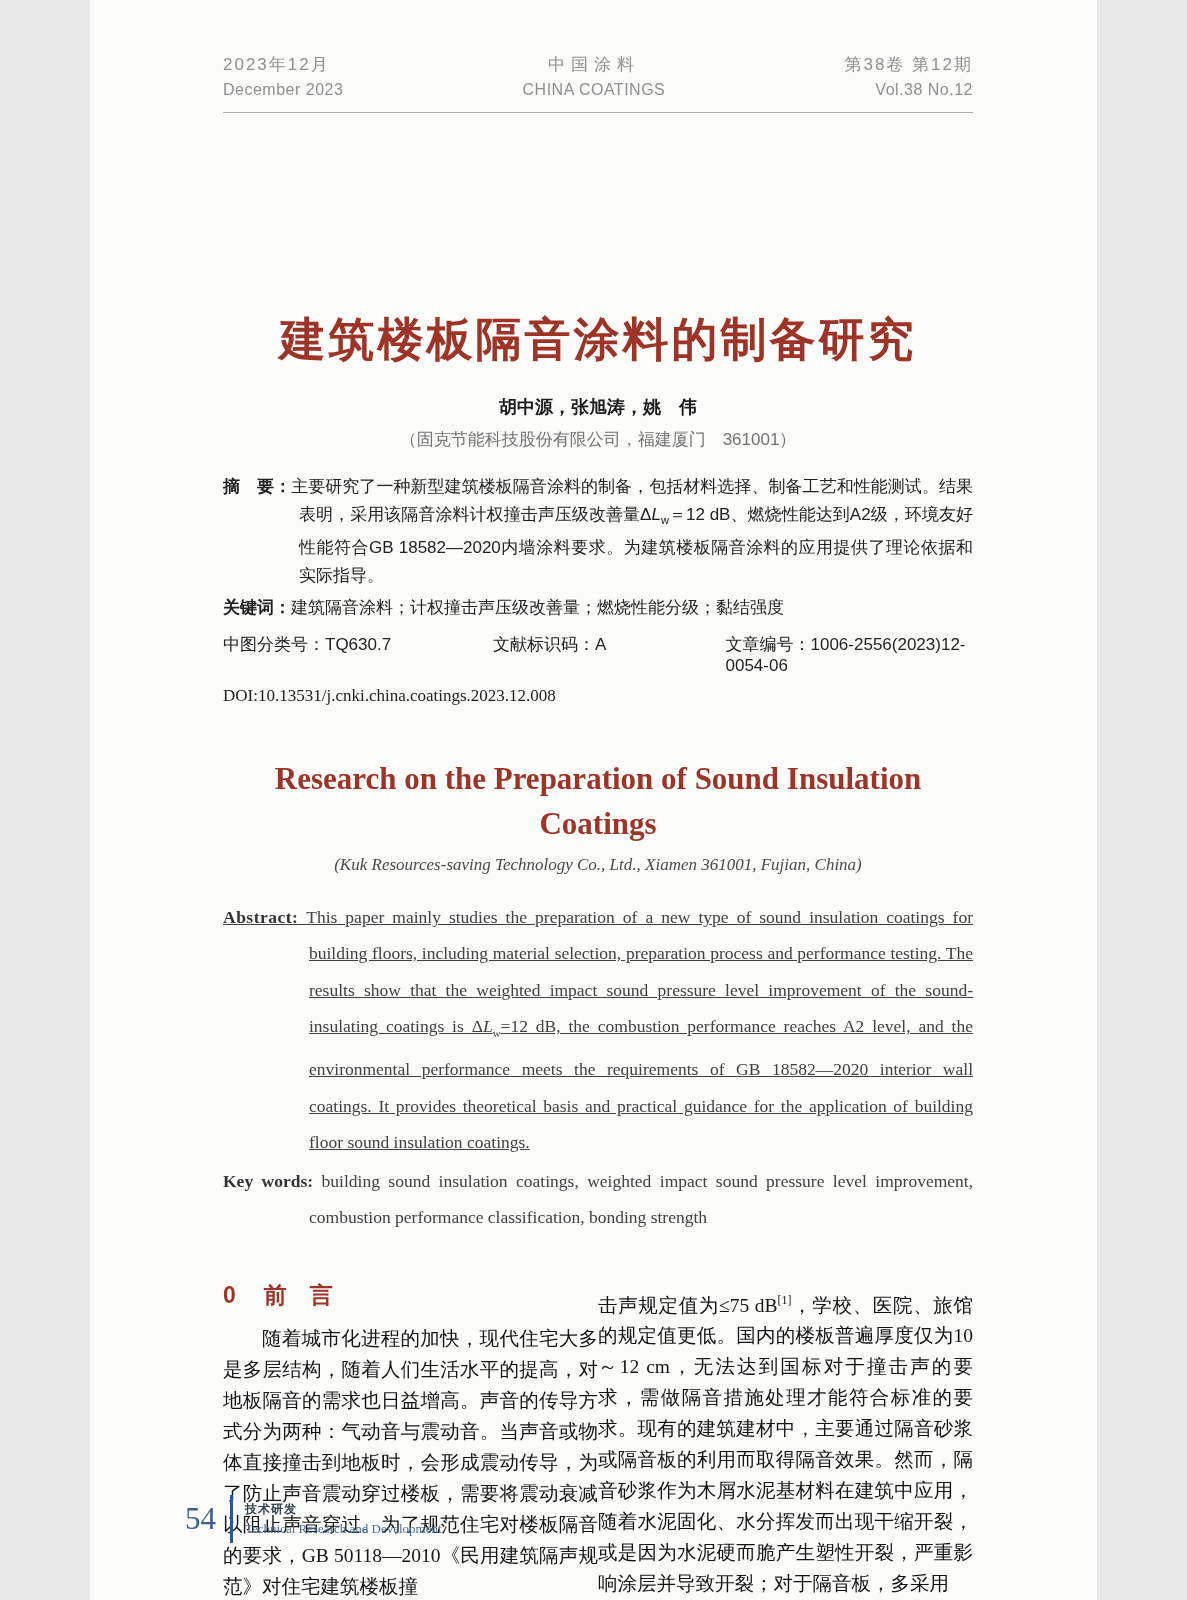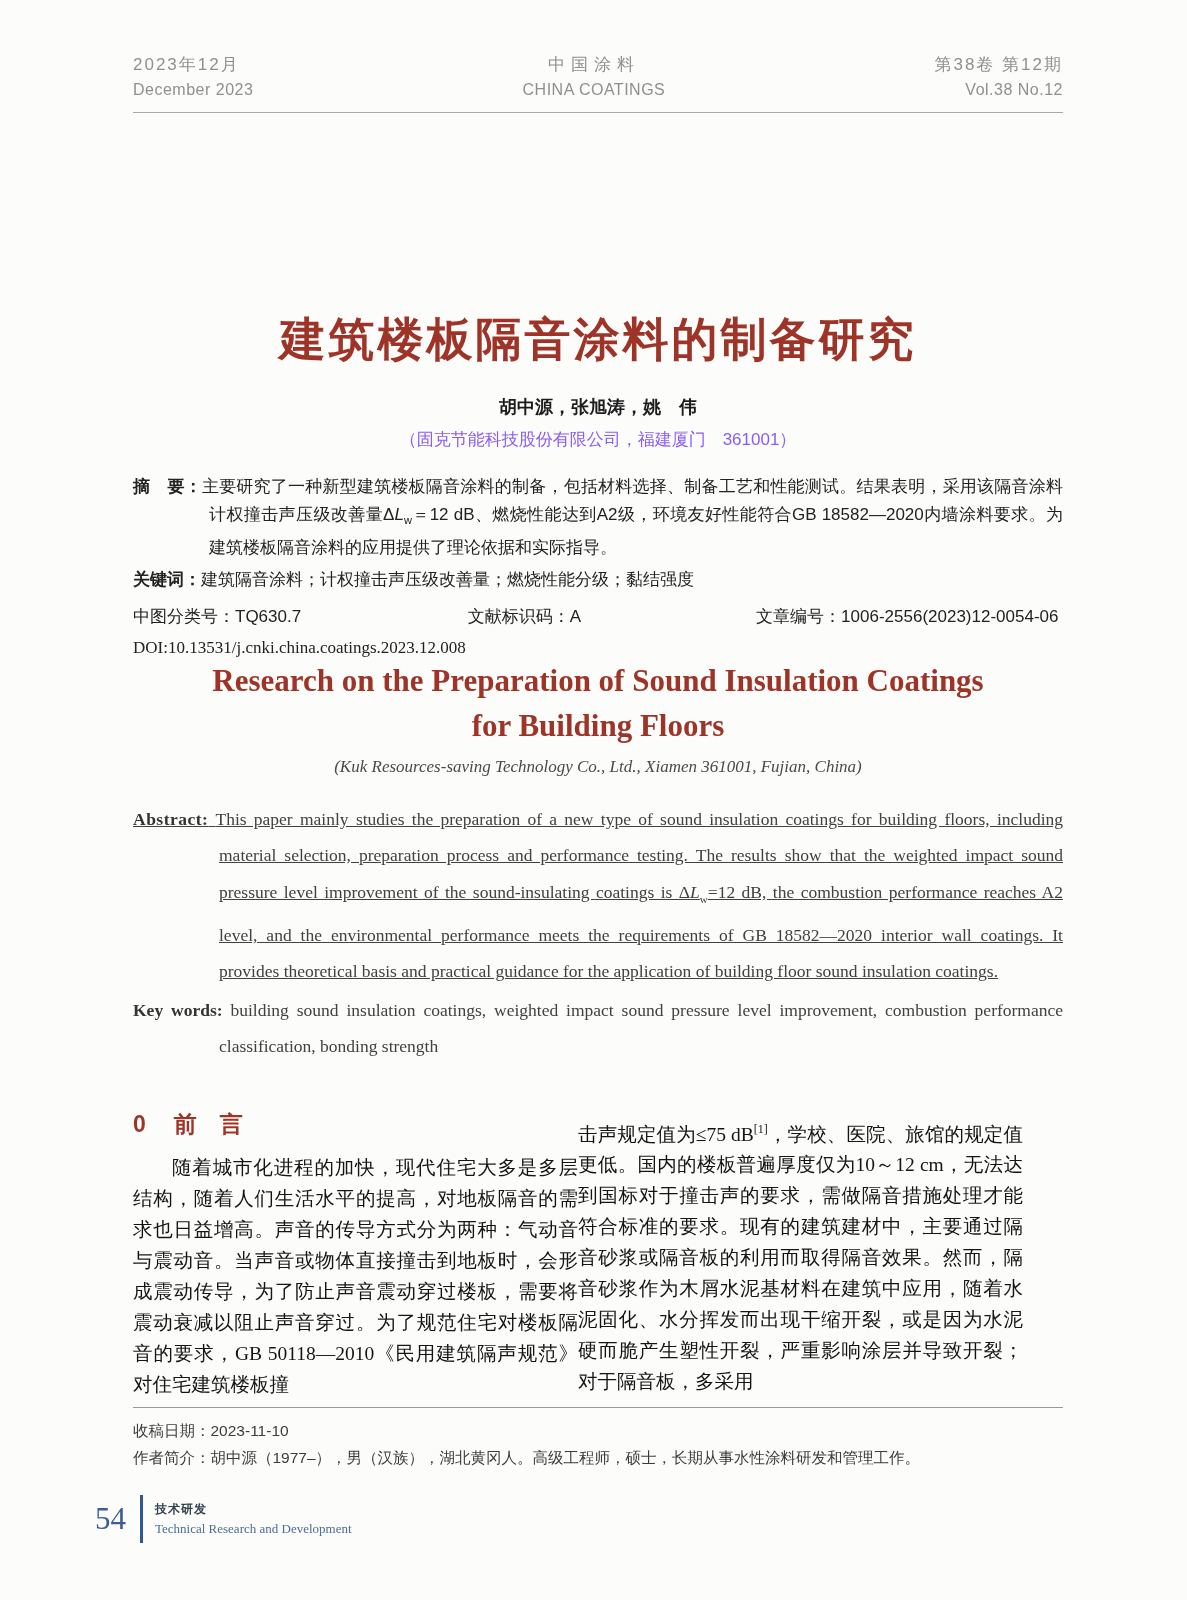--- a/index.html
+++ b/index.html
@@ -1,17 +1,17 @@
 <!DOCTYPE html>
 <html><head>
 <meta charset="utf-8">
 <style>
   html,body { margin:0; padding:0; background:#e8e8e8; }
   .page {
-    position:relative; width:1187px; height:1600px; margin:0 auto;
+    position:relative; width:1007px; height:1600px; margin:0 auto;
     background:#fcfcfb; box-sizing:border-box;
     padding:52px 124px 0 133px;
     font-family:"Liberation Serif", serif; color:#1c1c1c;
     overflow:hidden;
   }
   
   .jheader {
     display:flex; justify-content:space-between; align-items:flex-end;
     color:#8f8f8f; font-family:"Liberation Sans", sans-serif;
     border-bottom:1.5px solid #a8a8a8; padding-bottom:10px;
@@ -29,21 +29,21 @@
     font-family:"Liberation Sans", sans-serif; font-weight:900;
     font-size:46px; letter-spacing:3px; color:#9e3428;
   }
   .authors-cn {
     margin-top:24px; text-align:center;
     font-family:"Liberation Sans", sans-serif; font-weight:600;
     font-size:18px; color:#1c1c1c;
   }
   .affil-cn {
     margin-top:9px; text-align:center;
-    font-family:"Liberation Sans", sans-serif; font-size:17px; color:#8b5cf6;
+    font-family:"Liberation Sans", sans-serif; font-size:17px; color:#737373;
   }
   
   .abstract-cn {
     margin-top:22px; font-family:"Liberation Sans", sans-serif;
     font-size:17px; line-height:28px; text-align:justify; color:#222;
     padding-left:76px; text-indent:-76px;
   }
   .abstract-cn .lbl { font-weight:700; }
   .keywords-cn {
     margin-top:4px; font-family:"Liberation Sans", sans-serif;
@@ -56,21 +56,21 @@
   .meta-row {
     margin-top:11px; display:flex;
     font-family:"Liberation Sans", sans-serif; font-size:17px; color:#222;
   }
   .meta-row .m1 { width:36%; }
   .meta-row .m2 { width:31%; }
   .meta-row .m3 { width:33%; }
   .doi-line { margin-top:10px; font-family:"Liberation Serif", serif; font-size:17px; color:#222; }
   
   .title-en {
-    text-align:center;
+    margin-top:50px; text-align:center;
     font-family:"Liberation Serif", serif; font-weight:700;
     font-size:31px; line-height:45px; color:#9e3428;
   }
   .authors-en {
     margin-top:26px; text-align:center;
     font-family:"Liberation Sans", sans-serif; font-size:18px; color:#5f5f5f;
   }
   .affil-en {
     margin-top:9px; text-align:center;
     font-family:"Liberation Serif", serif; font-style:italic; font-size:17px; color:#4a4a4a;
@@ -158,21 +158,20 @@
 
   <div class="meta-row">
     <span class="m1">中图分类号：TQ630.7</span>
     <span class="m2">文献标识码：A</span>
     <span class="m3">文章编号：1006-2556(2023)12-0054-06</span>
   </div>
   <div class="doi-line">DOI:10.13531/j.cnki.china.coatings.2023.12.008</div>
 
   <div class="title-en">
     <div>Research on the Preparation of Sound Insulation Coatings</div>
-    <div>for Building Floors</div>
   </div>
   <div class="affil-en">(Kuk Resources-saving Technology Co., Ltd., Xiamen 361001, Fujian, China)</div>
 
   <div class="abstract-en">
     <span class="lbl">Abstract:</span> <span>This paper mainly studies the preparation of a new type of sound insulation coatings for building floors, including material selection, preparation process and performance testing. The results show that the weighted impact sound pressure level improvement of the sound-insulating coatings is Δ</span><span class="var-i">L</span><sub class="var-s">w</sub><span>=12 dB, the combustion performance reaches A2 level, and the environmental performance meets the requirements of GB 18582—2020 interior wall coatings. It provides theoretical basis and practical guidance for the application of building floor sound insulation coatings.</span>
   </div>
 
   <div class="keywords-en">
     <span class="lbl">Key words:</span> <span>building sound insulation coatings, weighted impact sound pressure level improvement, combustion performance classification, bonding strength</span>
   </div>

